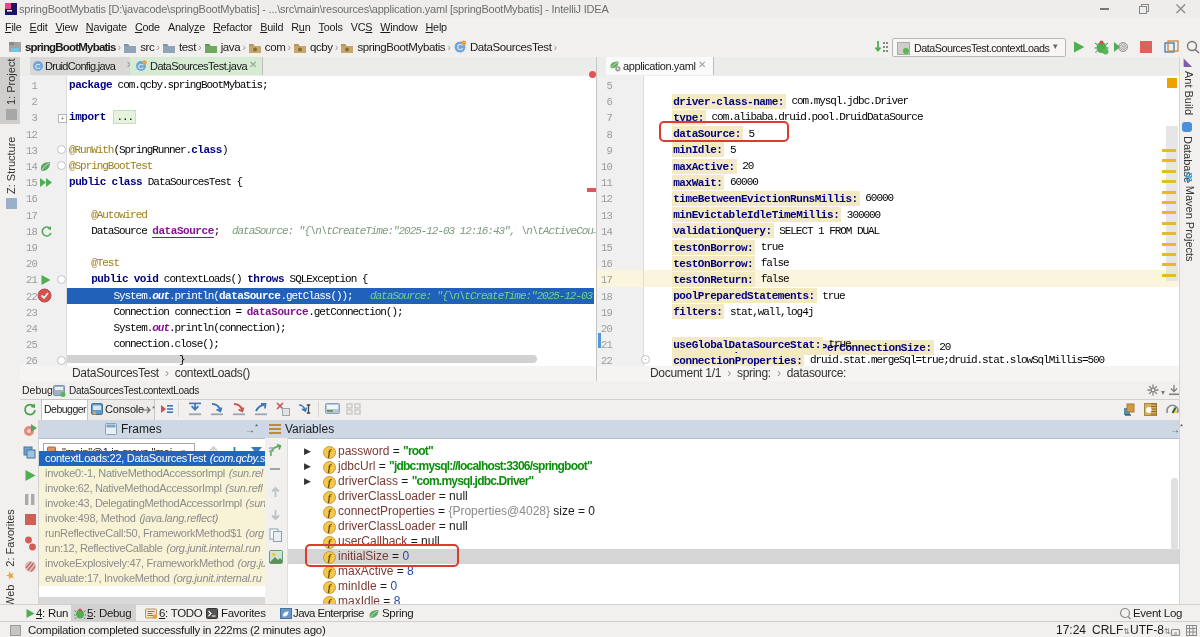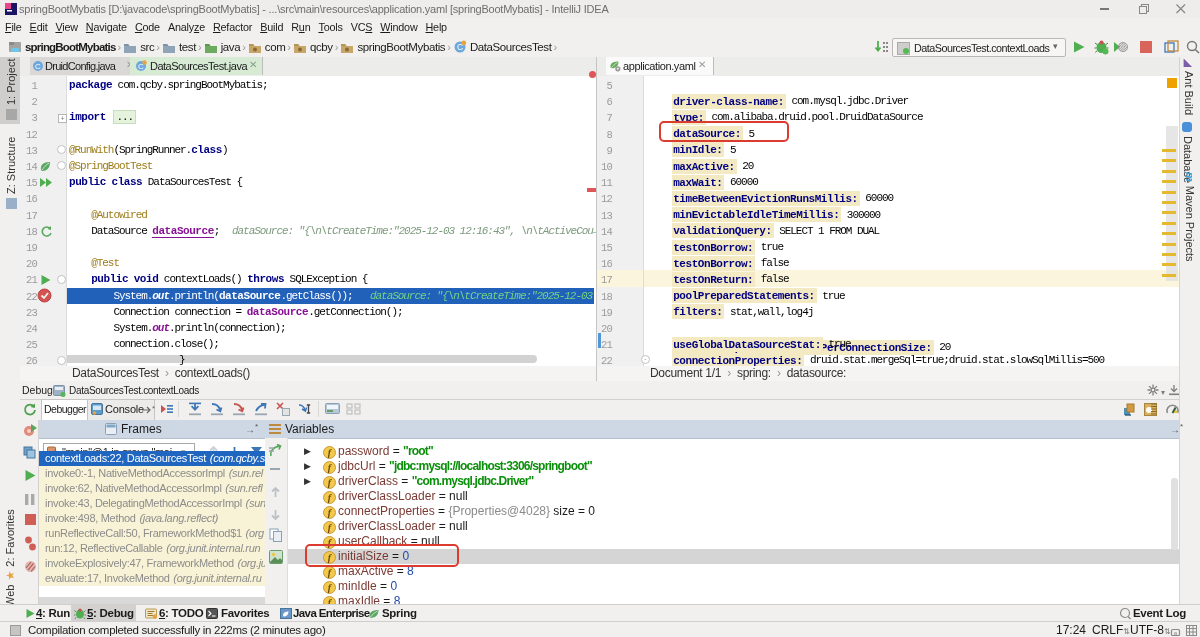--- a/index.html
+++ b/index.html
@@ -553,21 +553,21 @@
     <svg class="abs" style="left:4px;top:130px;" width="14" height="14">
         <rect x="0.5" y="0.5" width="13" height="13" rx="1" fill="#cfe3cf" stroke="#6a9c6a"></rect>
         <circle cx="4.5" cy="4.5" r="1.8" fill="#e8c84a"></circle>
         <path d="M1 12 L6 7 L9 10 L11 8 L13 10 L13 13 L1 13 Z" fill="#5a8f5a"></path>
       </svg>
     <div class="abs" style="left:22px;top:214px;width:680px;height:8px;background:#dadada;"></div>
     <div class="abs" style="left:906px;top:58px;width:7px;height:72px;background:#e0e0e0;border-radius:3px;"></div>
   </div>
 </div>
 
-<div class="abs" style="left:0;top:604px;width:1200px;height:17px;background:#f1f0ef;border-top:1px solid #d0cfce;font-weight:bold;">
+<div class="abs" style="left:0;top:604px;width:1200px;height:17px;background:#f1f0ef;border-top:1px solid #d0cfce;">
   <svg class="abs" style="left:25px;top:3px;" width="11" height="11">
       <path d="M1.5 1 L9.5 5.5 L1.5 10 Z" fill="#4fae50"></path>
     </svg>
   <div class="abs ui bb" style="left:36px;top:1.5px;"><u class="mn">4</u>: Run</div>
   <div class="abs" style="left:71px;top:0;width:65px;height:16px;background:#d2d1d0;"></div>
   <svg class="abs" style="left:74px;top:3px;" width="12" height="11">
       <ellipse cx="6" cy="6" rx="4" ry="4.5" fill="#4fae50"></ellipse>
       <circle cx="6" cy="2" r="1.6" fill="#c75450"></circle>
       <path d="M2 4 L0.5 2.5 M10 4 L11.5 2.5 M1.5 7 L0 7 M10.5 7 L12 7 M2 9.5 L1 11 M10 9.5 L11 11" stroke="#4a7a4a" stroke-width="0.9"></path>
     </svg>

